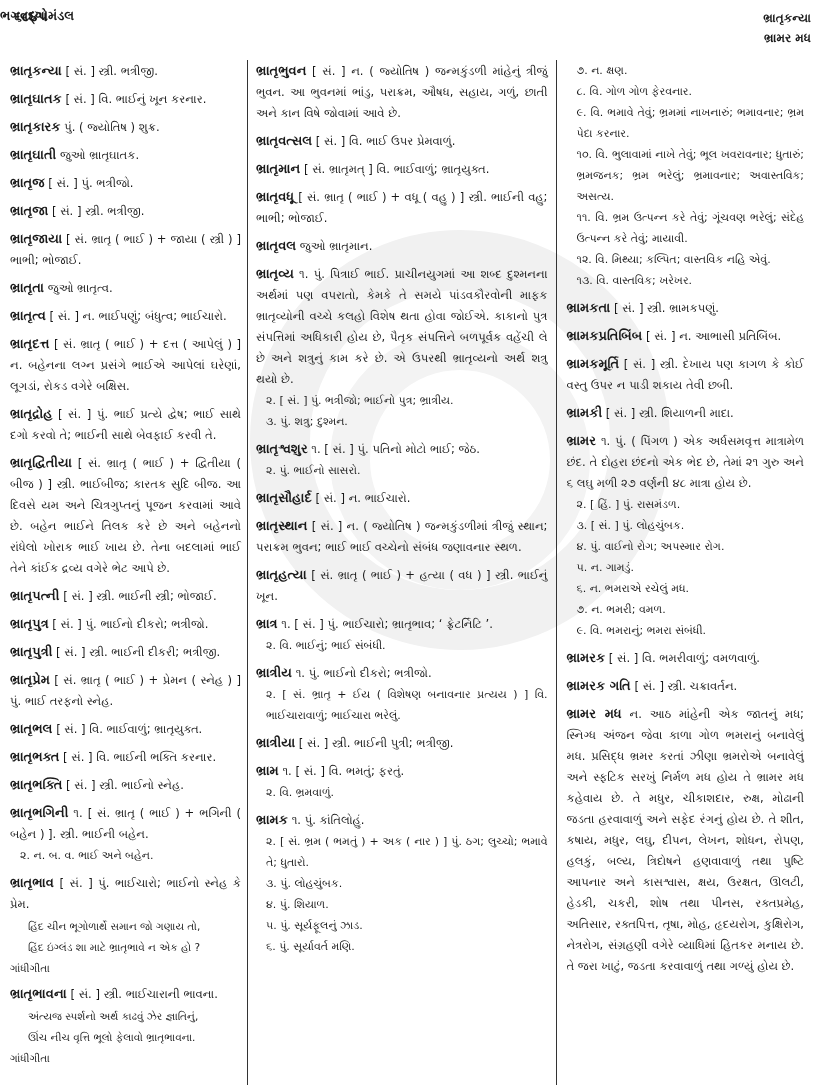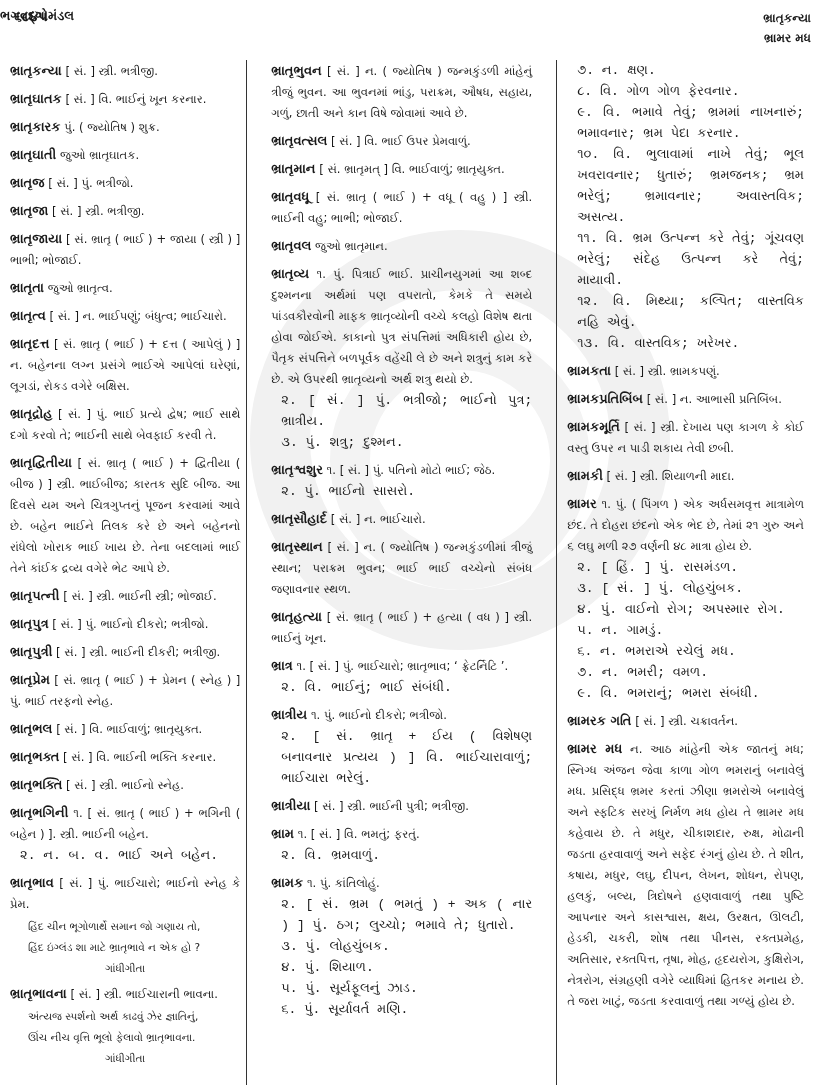--- a/index.html
+++ b/index.html
@@ -21,27 +21,27 @@
       position: absolute; left: 0; top: 0; width: 825px; height: 55px; z-index: 1; text-decoration: underline;
     }
     .page-num { position: absolute; left: 14px; top: 8px; font-size: 14px; font-weight: bold; }
     .running-title { position: absolute; left: 0; width: 825px; top: 8px; font-size: 13px; font-weight: bold; }
     .guide { position: absolute; right: 14px; top: 8px; text-align: right; font-size: 12px; font-weight: bold; line-height: 20px; }
     .columns {
       position: absolute; left: 4px; top: 60px; width: 806px; height: 1025px;
       display: flex; z-index: 1;
     }
     .col { width: 260px; padding: 0 6px; box-sizing: border-box; overflow: hidden; }
-    .col.mid { width: 331px; border-left: 1.5px solid #333; border-right: 1.5px solid #333; padding: 0 24px; }
+    .col.mid { width: 331px; border-left: 1.5px solid #333; border-right: 1.5px solid #333; padding: 0 8px; }
     .col.right { width: 271px; padding-left: 10px; }
     .entry { margin: 0 0 6px 0; font-size: 11.6px; line-height: 21px; text-align: justify; }
     .hw { font-weight: bold; font-size: 13px; }
     .quote { padding-left: 18px; font-size: 10.5px; line-height: 19px; margin: 2px 0; }
-    .quote-src { text-align: center; font-size: 10.5px; line-height: 18px; }
-    .sense { font-size: 13px; line-height: 21px; padding-left: 10px; font-family: Liberation Mono, monospace; }
+    .quote-src { text-align: left; font-size: 10.5px; line-height: 18px; }
+    .sense { font-size: 11px; line-height: 21px; padding-left: 10px; }
   </style>
 </head>
 <body>
 
 <div class="watermark"></div>
 <div class="watermark2"></div>
 
 <div class="header">
   <span class="page-num">૬૮૪૫</span>
   <span class="running-title">ભગવદ્ગોમંડલ</span>
@@ -211,19 +211,22 @@
         <div><span class="hw">ભ્રામર</span> <span>૧. પું. ( પિંગળ ) એક અર્ધસમવૃત્ત માત્રામેળ છંદ. તે દોહરા છંદનો એક ભેદ છે, તેમાં ૨૧ ગુરુ અને ૬ લઘુ મળી ૨૭ વર્ણની ૪૮ માત્રા હોય છે.</span></div>
         <div class="sense">૨. [ હિં. ] પું. રાસમંડળ.</div>
         <div class="sense">૩. [ સં. ] પું. લોહચુંબક.</div>
         <div class="sense">૪. પું. વાઈનો રોગ; અપસ્માર રોગ.</div>
         <div class="sense">૫. ન. ગામડું.</div>
         <div class="sense">૬. ન. ભમરાએ રચેલું મધ.</div>
         <div class="sense">૭. ન. ભમરી; વમળ.</div>
         <div class="sense">૯. વિ. ભમરાનું; ભમરા સંબંધી.</div>
       </div>
       <div class="entry">
+        <div><span class="hw">ભ્રામરક</span> <span>[ સં. ] વિ. ભમરીવાળું; વમળવાળું.</span></div>
+      </div>
+      <div class="entry">
         <div><span class="hw">ભ્રામરક ગતિ</span> <span>[ સં. ] સ્ત્રી. ચક્રાવર્તન.</span></div>
       </div>
       <div class="entry">
         <div><span class="hw">ભ્રામર મધ</span> <span>ન. આઠ માંહેની એક જાતનું મધ; સ્નિગ્ધ અંજન જેવા કાળા ગોળ ભમરાનું બનાવેલું મધ. પ્રસિદ્ધ ભ્રમર કરતાં ઝીણા ભ્રમરોએ બનાવેલું અને સ્ફટિક સરખું નિર્મળ મધ હોય તે ભ્રામર મધ કહેવાય છે. તે મધુર, ચીકાશદાર, રુક્ષ, મોઢાની જડતા હરવાવાળું અને સફેદ રંગનું હોય છે. તે શીત, કષાય, મધુર, લઘુ, દીપન, લેખન, શોધન, રોપણ, હલકું, બલ્ય, ત્રિદોષને હણવાવાળું તથા પુષ્ટિ આપનાર અને કાસશ્વાસ, ક્ષય, ઉરક્ષત, ઊલટી, હેડકી, ચકરી, શોષ તથા પીનસ, રક્તપ્રમેહ, અતિસાર, રક્તપિત્ત, તૃષા, મોહ, હૃદયરોગ, કુક્ષિરોગ, નેત્રરોગ, સંગ્રહણી વગેરે વ્યાધિમાં હિતકર મનાય છે. તે જરા ખાટું, જડતા કરવાવાળું તથા ગળ્યું હોય છે.</span></div>
       </div>
     </div>
 </div>
 
 </body></html>

